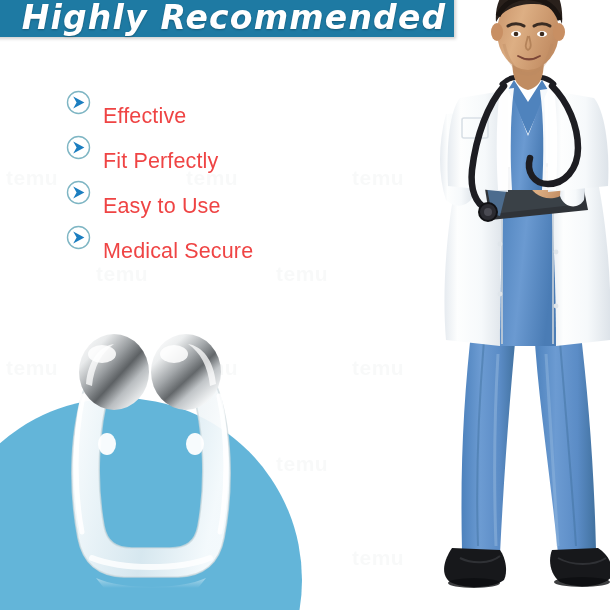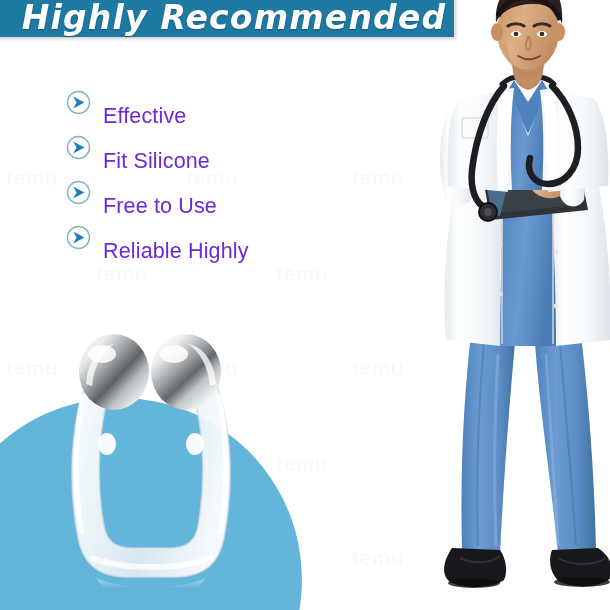--- a/index.html
+++ b/index.html
@@ -78,21 +78,21 @@
     flex: 0 0 auto;
     width: 25px;
     height: 25px;
     margin-right: 12px;
     position: relative;
   }
   .bullet-icon svg { display: block; }
   .feature-label {
     font-family: "Liberation Sans", sans-serif;
     font-size: 21.5px;
-    color: #6d28d9;
+    color: #ef4444;
     letter-spacing: 0.15px;
     white-space: nowrap;
     margin-top: 28px;
   }
 
   
   #blue-disc {
     position: absolute;
     left: -62px;
     top: 398px;
@@ -156,41 +156,41 @@
       <span class="feature-label">Effective</span>
     </div>
 
     <div class="feature-row">
       <span class="bullet-icon">
         <svg viewBox="0 0 25 25" width="25" height="25" aria-hidden="true">
           <circle cx="12.5" cy="12.5" r="11" fill="#ffffff" stroke="#7fb6c4" stroke-width="1.4"></circle>
           <path d="M7.2 6.6 L18.4 12.5 L7.2 18.4 L10.6 12.5 Z" fill="#1b7ec0"></path>
         </svg>
       </span>
-      <span class="feature-label">Fit Silicone</span>
+      <span class="feature-label">Fit Perfectly</span>
     </div>
 
     <div class="feature-row">
       <span class="bullet-icon">
         <svg viewBox="0 0 25 25" width="25" height="25" aria-hidden="true">
           <circle cx="12.5" cy="12.5" r="11" fill="#ffffff" stroke="#7fb6c4" stroke-width="1.4"></circle>
           <path d="M7.2 6.6 L18.4 12.5 L7.2 18.4 L10.6 12.5 Z" fill="#1b7ec0"></path>
         </svg>
       </span>
-      <span class="feature-label">Free to Use</span>
+      <span class="feature-label">Easy to Use</span>
     </div>
 
     <div class="feature-row">
       <span class="bullet-icon">
         <svg viewBox="0 0 25 25" width="25" height="25" aria-hidden="true">
           <circle cx="12.5" cy="12.5" r="11" fill="#ffffff" stroke="#7fb6c4" stroke-width="1.4"></circle>
           <path d="M7.2 6.6 L18.4 12.5 L7.2 18.4 L10.6 12.5 Z" fill="#1b7ec0"></path>
         </svg>
       </span>
-      <span class="feature-label">Reliable Highly</span>
+      <span class="feature-label">Medical Secure</span>
     </div>
 
 
   </div>
 
   <div id="blue-disc"></div>
 
   <div id="product">
     <svg viewBox="0 0 196 262" aria-hidden="true">
       <defs>

